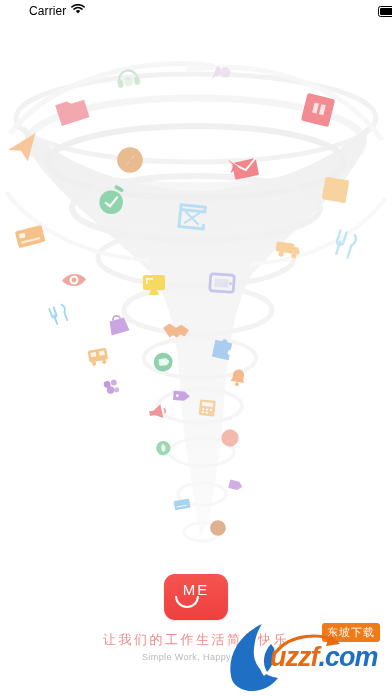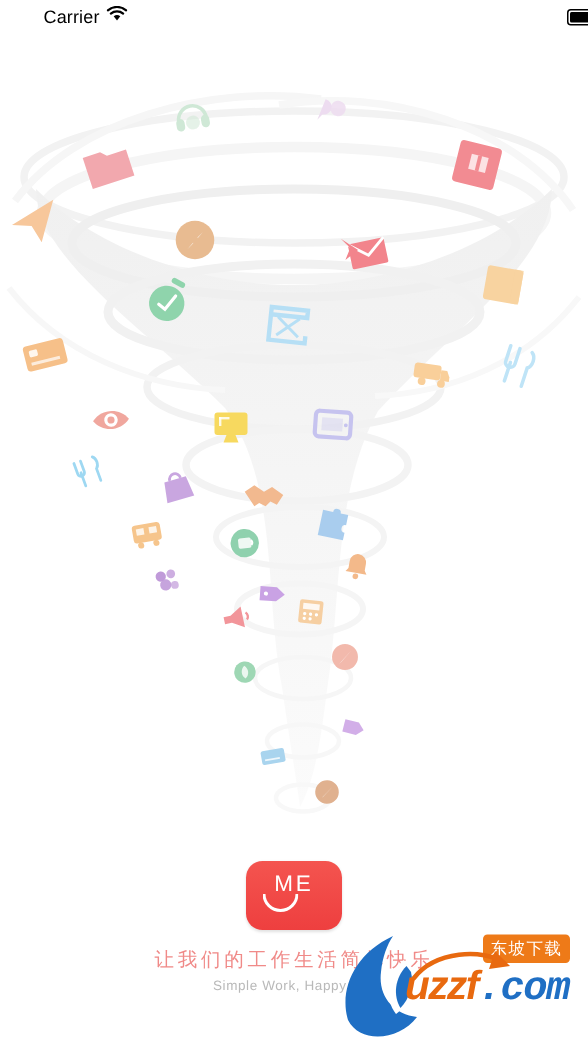--- a/index.html
+++ b/index.html
@@ -78,21 +78,21 @@
   
   #watermark{
     position:absolute; right:0px; bottom:0px;
     width:170px; height:100px; pointer-events:none;
   }
   #wm-text{
     position:absolute; left:48px; top:48px;
     font-size:27px; font-weight:bold; font-style:italic;
     color:#e8690f; letter-spacing:-1px; line-height:1;
   }
-  #wm-text .dot{ color:#1f6fc4;font-family:Liberation Mono, monospace; }
+  #wm-text .dot{ color:#1f6fc4; }
   #wm-badge{
     position:absolute; left:86px; top:27px;
     background:#ee7a18; color:#fff; font-size:11px;
     padding:2px 5px; border-radius:3px; letter-spacing:1px;
     white-space:nowrap;
     margin-left:14px;
   }
 </style>
 </head>
 <body>

